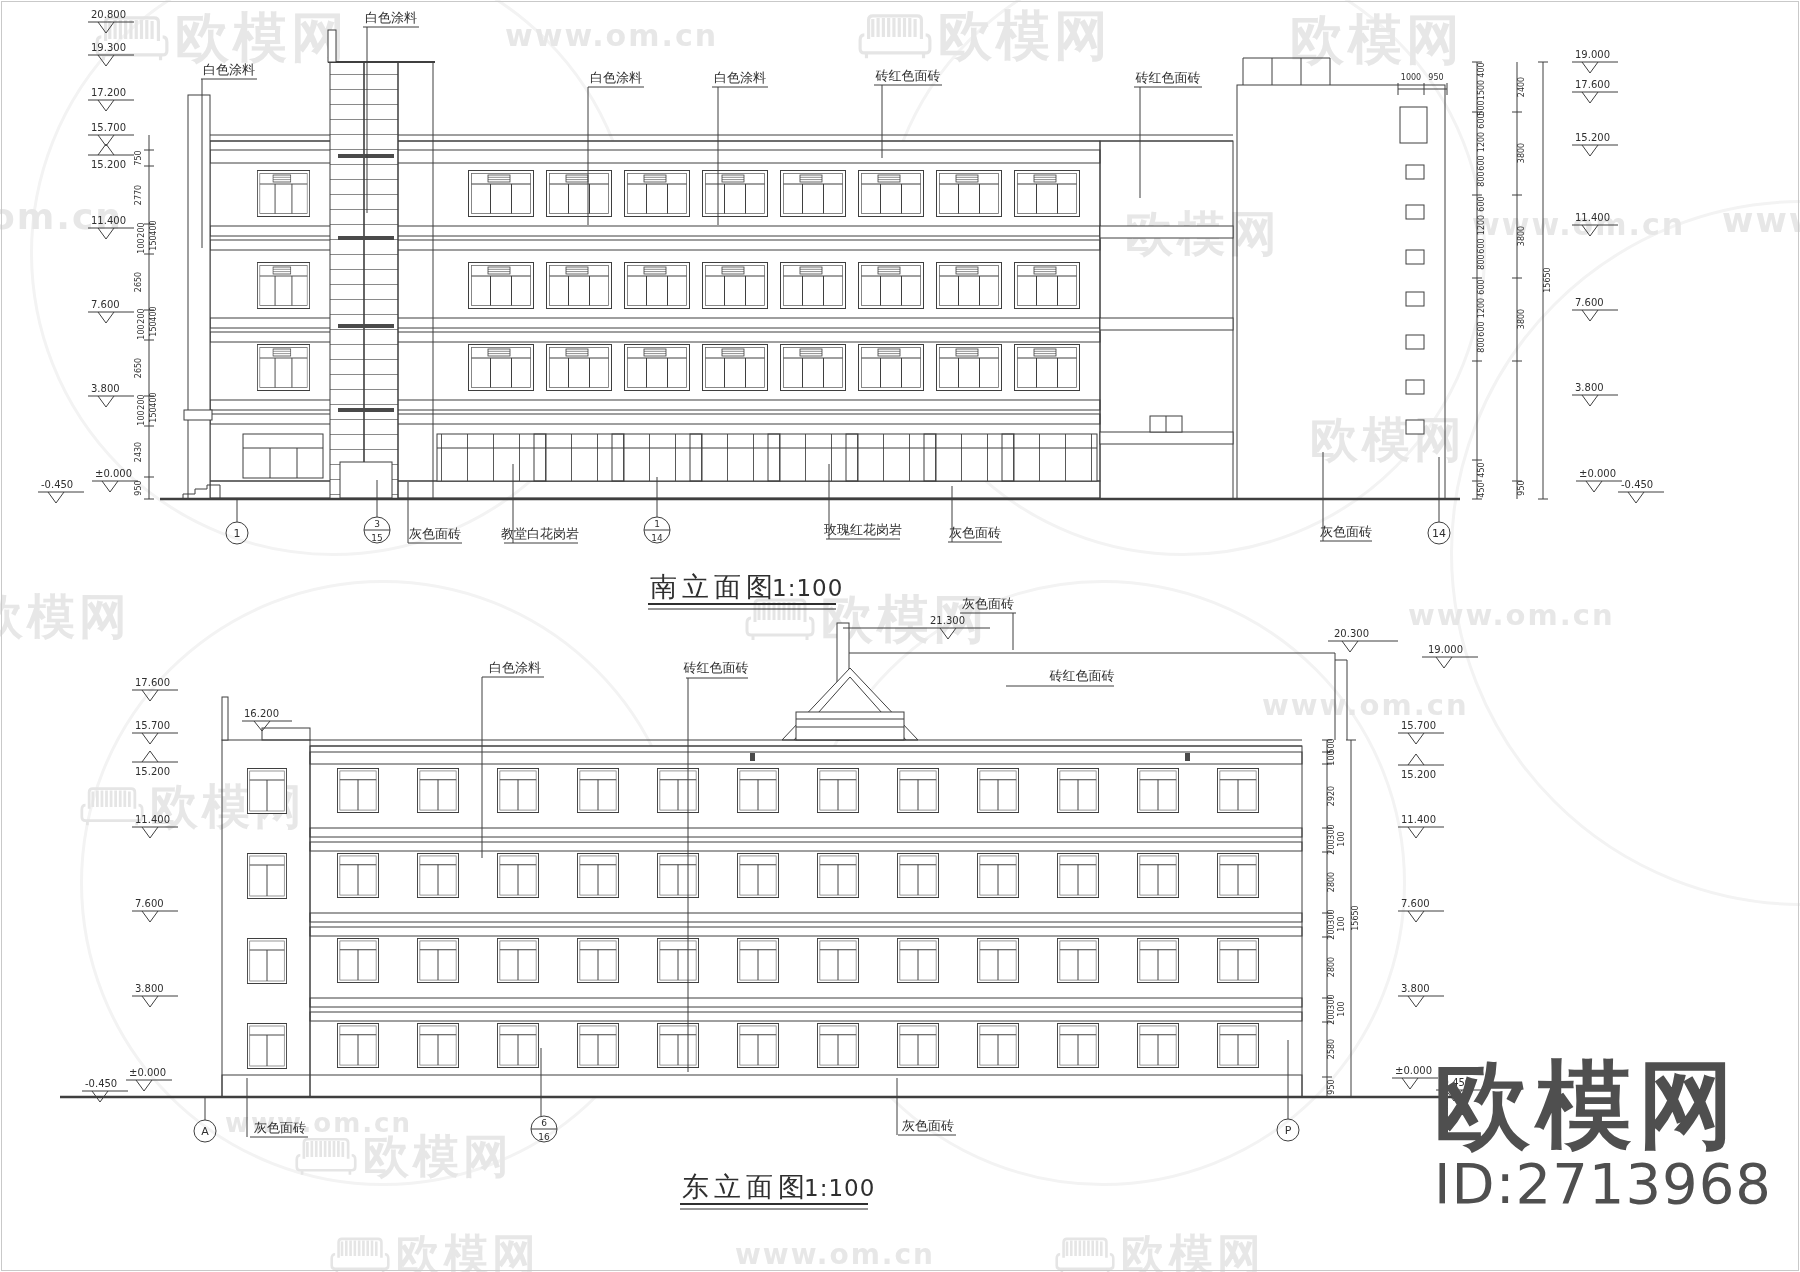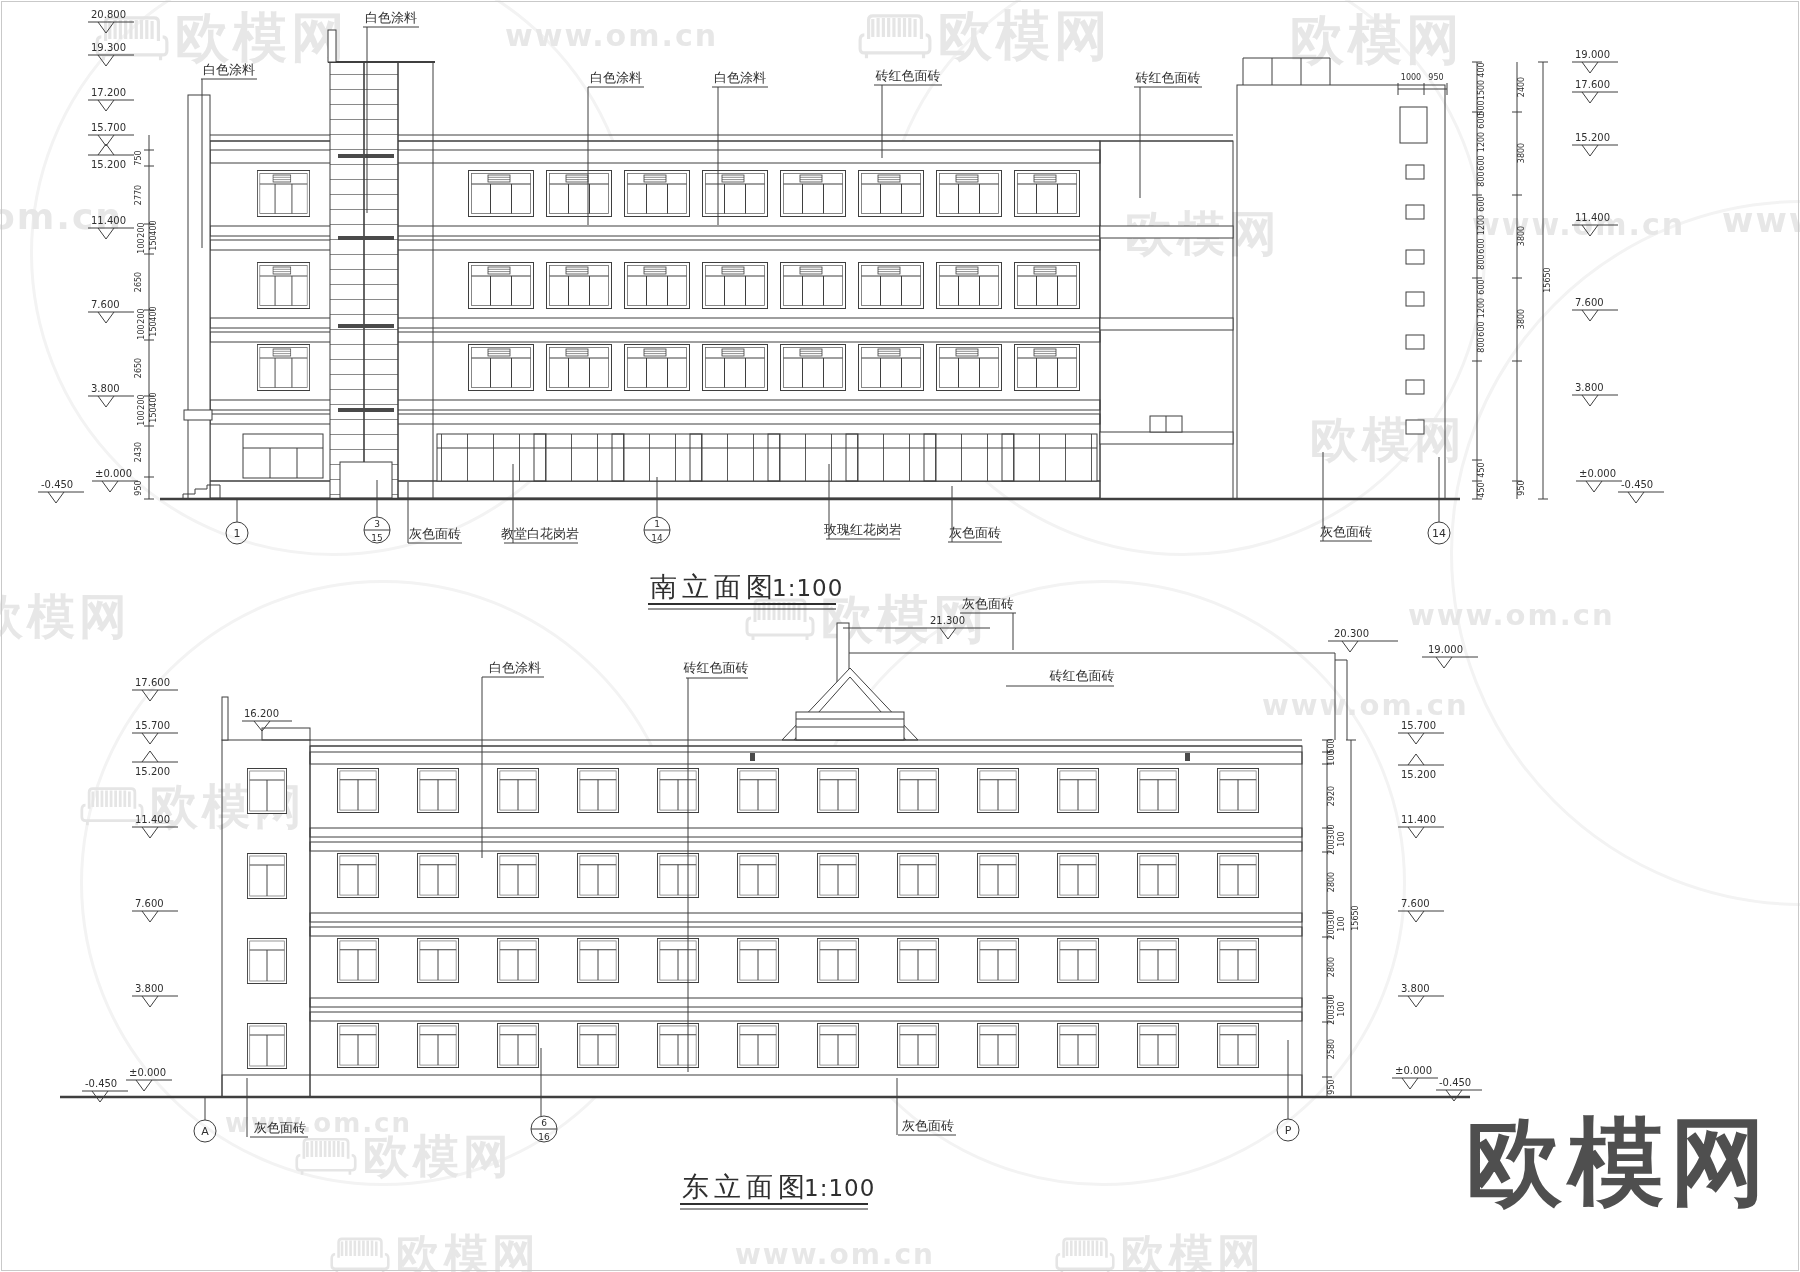--- a/index.html
+++ b/index.html
@@ -730,14 +730,15 @@
         <text class="dim" transform="rotate(-90 1334 1017)" x="1334" y="1017">200</text>
         <text class="dim" transform="rotate(-90 1334 1049)" x="1334" y="1049">2580</text>
         <text class="dim" transform="rotate(-90 1334 1087)" x="1334" y="1087">950</text>
         <text class="dim" transform="rotate(-90 1358 918)" x="1358" y="918">15650</text>
       </g>
     </g>
   </svg>
 
   <div id="bigwm">
     <div class="b">欧模网</div>
+    <div class="i">ID:2713968</div>
   </div>
 </div>
 
 </body></html>

